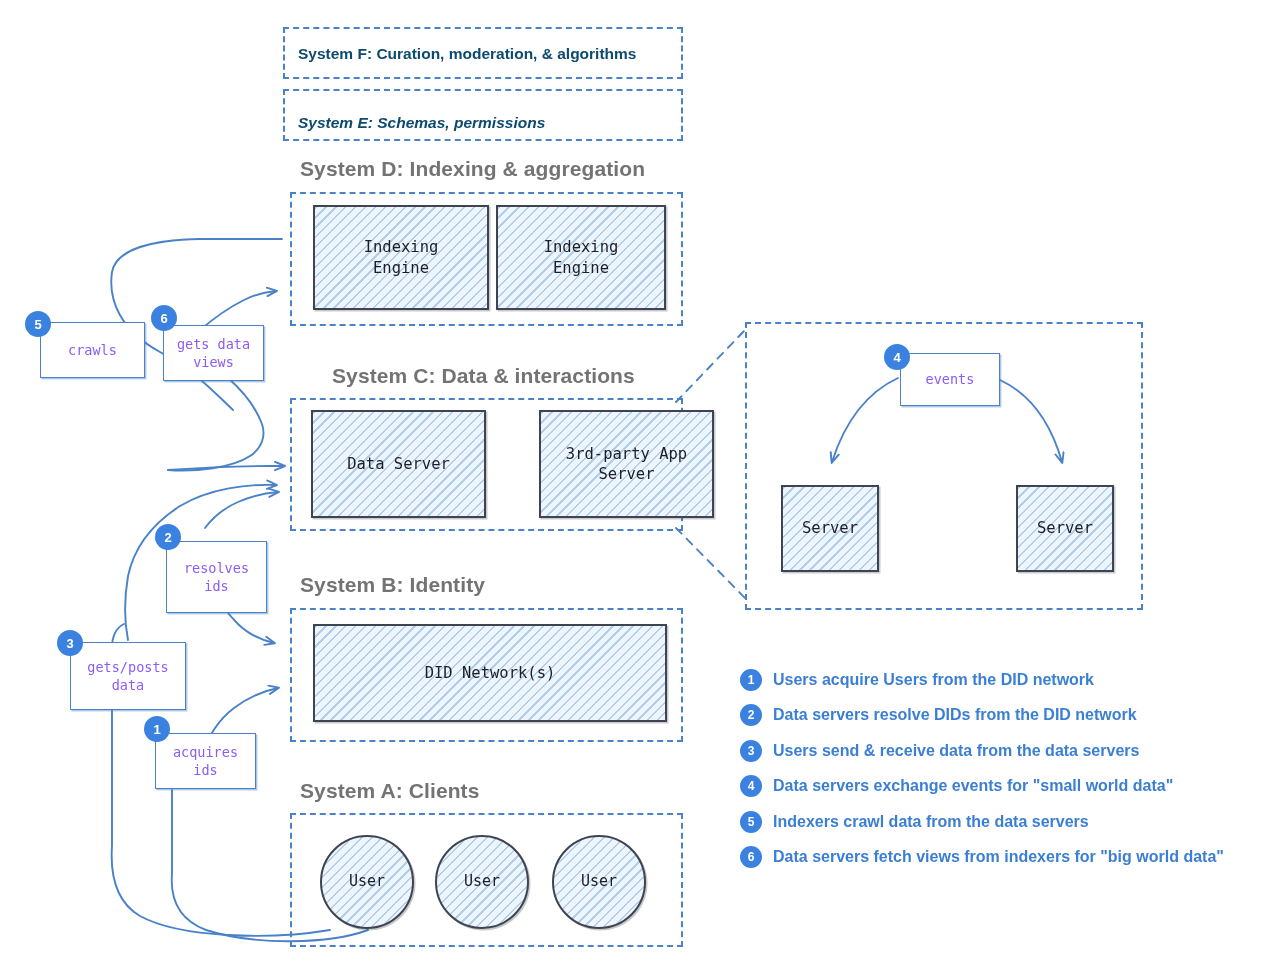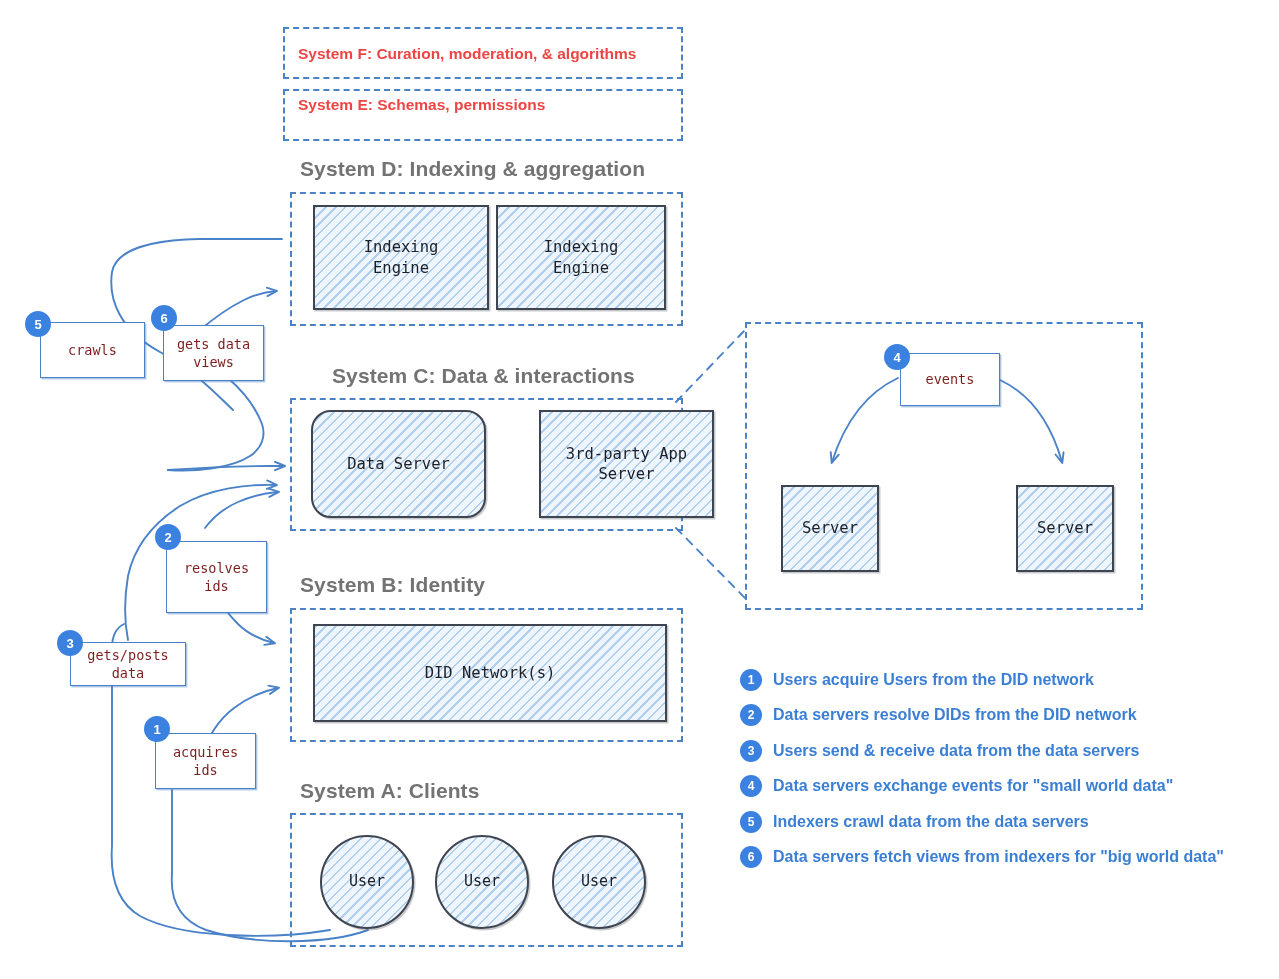--- a/index.html
+++ b/index.html
@@ -27,21 +27,21 @@
     color:#737373;
     font-size:21px;
     font-weight:bold;
     letter-spacing:.1px;
     white-space:nowrap;
   }
 
   
   .banner-text{
     position:absolute;
-    color:#ef4444;
+    color:#0c4a6e;
     font-size:15.5px;
     font-weight:bold;
     white-space:nowrap;
   }
 
   
   .node{
     position:absolute;
     box-sizing:border-box;
     border:2px solid #3f4550;
@@ -71,21 +71,21 @@
     position:absolute;
     box-sizing:border-box;
     border:1.8px solid #4a82c8;
     background:#ffffff;
     display:flex;align-items:center;justify-content:center;
     box-shadow:1.4px 1.4px 0 rgba(74,130,200,.45);
   }
   .lblbox span{
     font-family:"DejaVu Sans Mono","Liberation Mono",monospace;
     font-size:13.5px;
-    color:#7f1d1d;
+    color:#8b5cf6;
     text-align:center;
     line-height:1.35;
     white-space:pre-line;
   }
 
   
   .badge{
     position:absolute;
     width:26px;height:26px;border-radius:50%;
     background:#3b82e0;
@@ -155,36 +155,36 @@
 
       <path d="M898,378 C868,392 846,418 832,462" marker-end="url(#ah)"></path>
       <path d="M1000,380 C1030,394 1050,420 1062,462" marker-end="url(#ah)"></path>
     </g>
   </svg>
 
   <div class="dashbox" style="left:283px;top:27px;width:400px;height:52px;"></div>
   <div class="banner-text" style="left:298px;top:45px;">System F: Curation, moderation, &amp; algorithms</div>
 
   <div class="dashbox" style="left:283px;top:89px;width:400px;height:52px;"></div>
-  <div class="banner-text" style="left:298px;top:96px;">System E: Schemas, permissions</div>
+  <div class="banner-text" style="left:298px;top:114px;font-style:italic;">System E: Schemas, permissions</div>
 
   <div class="heading" style="left:300px;top:157px;">System D: Indexing &amp; aggregation</div>
   <div class="dashbox" style="left:290px;top:192px;width:393px;height:134px;"></div>
   <div class="node" style="left:313px;top:205px;width:176px;height:105px;">
     <span>Indexing
 Engine</span>
   </div>
   <div class="node" style="left:496px;top:205px;width:170px;height:105px;">
     <span>Indexing
 Engine</span>
   </div>
 
   <div class="heading" style="left:300px;top:364px;margin-left:32px;">System C: Data &amp; interactions</div>
   <div class="dashbox" style="left:290px;top:398px;width:393px;height:133px;"></div>
-  <div class="node" style="left:311px;top:410px;width:175px;height:108px;border-radius:20px;">
+  <div class="node" style="left:311px;top:410px;width:175px;height:108px;">
     <span>Data Server</span>
   </div>
   <div class="node" style="left:494px;top:410px;width:175px;height:108px;margin-left:45px;">
     <span>3rd-party App
 Server</span>
   </div>
 
   <div class="heading" style="left:300px;top:573px;">System B: Identity</div>
   <div class="dashbox" style="left:290px;top:608px;width:393px;height:134px;"></div>
   <div class="node" style="left:313px;top:624px;width:354px;height:98px;">
@@ -225,21 +225,21 @@
 views</span>
   </div>
   <div class="badge" style="left:151px;top:305px;">6</div>
 
   <div class="lblbox" style="left:166px;top:541px;width:101px;height:72px;">
     <span>resolves
 ids</span>
   </div>
   <div class="badge" style="left:155px;top:524px;">2</div>
 
-  <div class="lblbox" style="left:70px;top:642px;width:116px;height:44px;">
+  <div class="lblbox" style="left:70px;top:642px;width:116px;height:68px;">
     <span>gets/posts
 data</span>
   </div>
   <div class="badge" style="left:57px;top:630px;">3</div>
 
   <div class="lblbox" style="left:155px;top:733px;width:101px;height:56px;">
     <span>acquires
 ids</span>
   </div>
   <div class="badge" style="left:144px;top:716px;">1</div>

